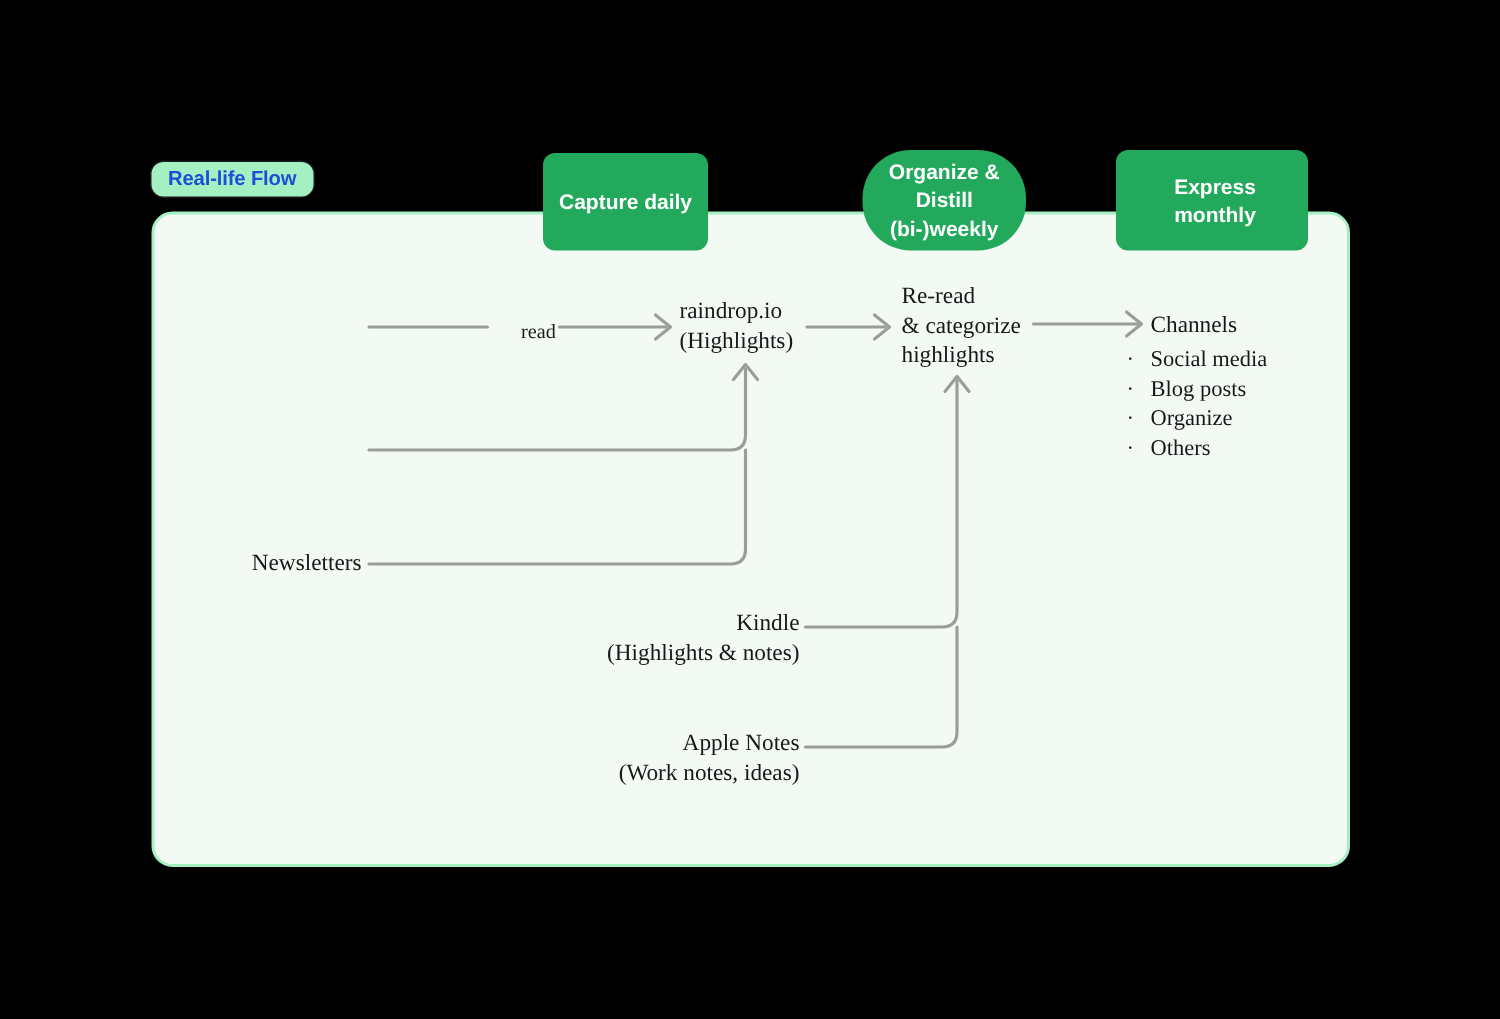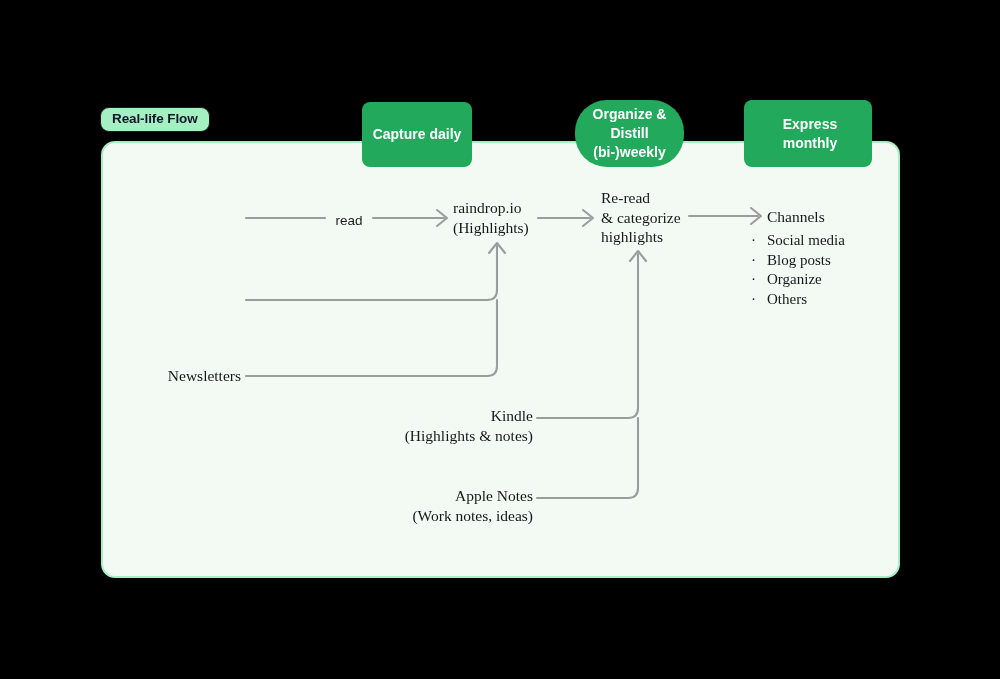--- a/index.html
+++ b/index.html
@@ -26,21 +26,21 @@
   .flow-tab{
     position:absolute;
     left:100px;top:107px;
     padding:3px 11px 4px 11px;
     background:#A4F0C3;
     border:1.6px solid #1b1b1b;
     border-radius:9px;
     font-family:"Liberation Sans", sans-serif;
     font-size:13.5px;
     font-weight:700;
-    color:#0f172a;
+    color:#1d4ed8;
     letter-spacing:-0.1px;
     line-height:16px;
     white-space:nowrap;
   }
 
   
   .stage-box{
     position:absolute;
     background:#22A95C;
     border-radius:8px;
@@ -65,23 +65,24 @@
     position:absolute;
     font-family:"Liberation Serif", serif;
     font-size:15.5px;
     color:#17181a;
     line-height:19.5px;
     white-space:nowrap;
   }
   .lbl.r{text-align:right;}
   .lbl.l{text-align:left;}
   .lbl.sans{
-    font-family:Liberation Sans, sans-serif;
+    font-family:Liberation Serif, serif;
     font-size:13.5px;
     color:#1b1b1b;
+    margin-left:10px;
   }
 
   #t-online     {left:0px;  top:198px; width:241px;}
   #t-articles   {left:0px;  top:285px; width:241px;}
   #t-newsletters{left:0px;  top:366px; width:241px;}
   #t-kindle     {left:260px;top:406px; width:273px;}
   #t-applenotes {left:260px;top:486px; width:273px;}
   #t-read       {left:329px;top:211px; width:40px; text-align:center;}
   #t-raindrop   {left:453px;top:198px; width:auto;}
   #t-reread     {left:601px;top:188px; width:auto;}

